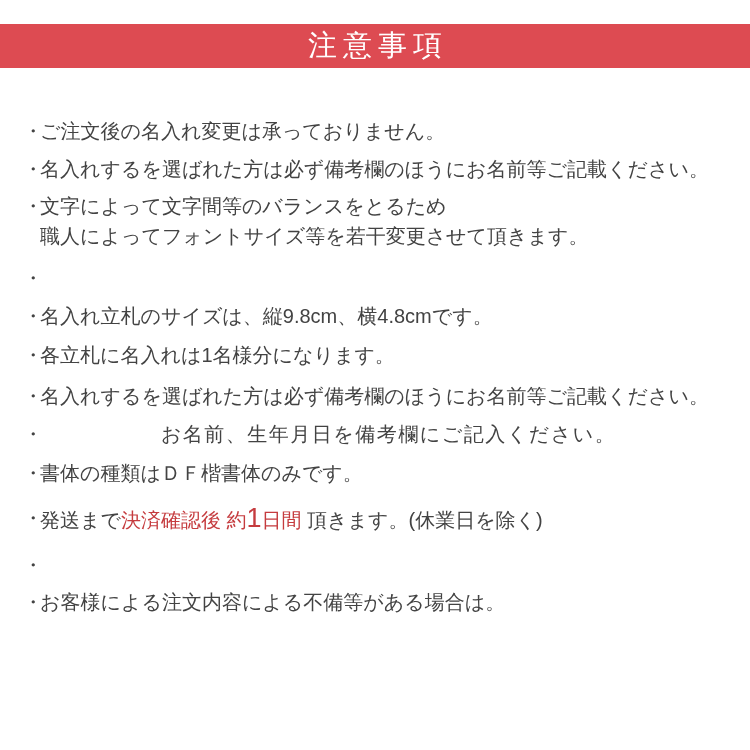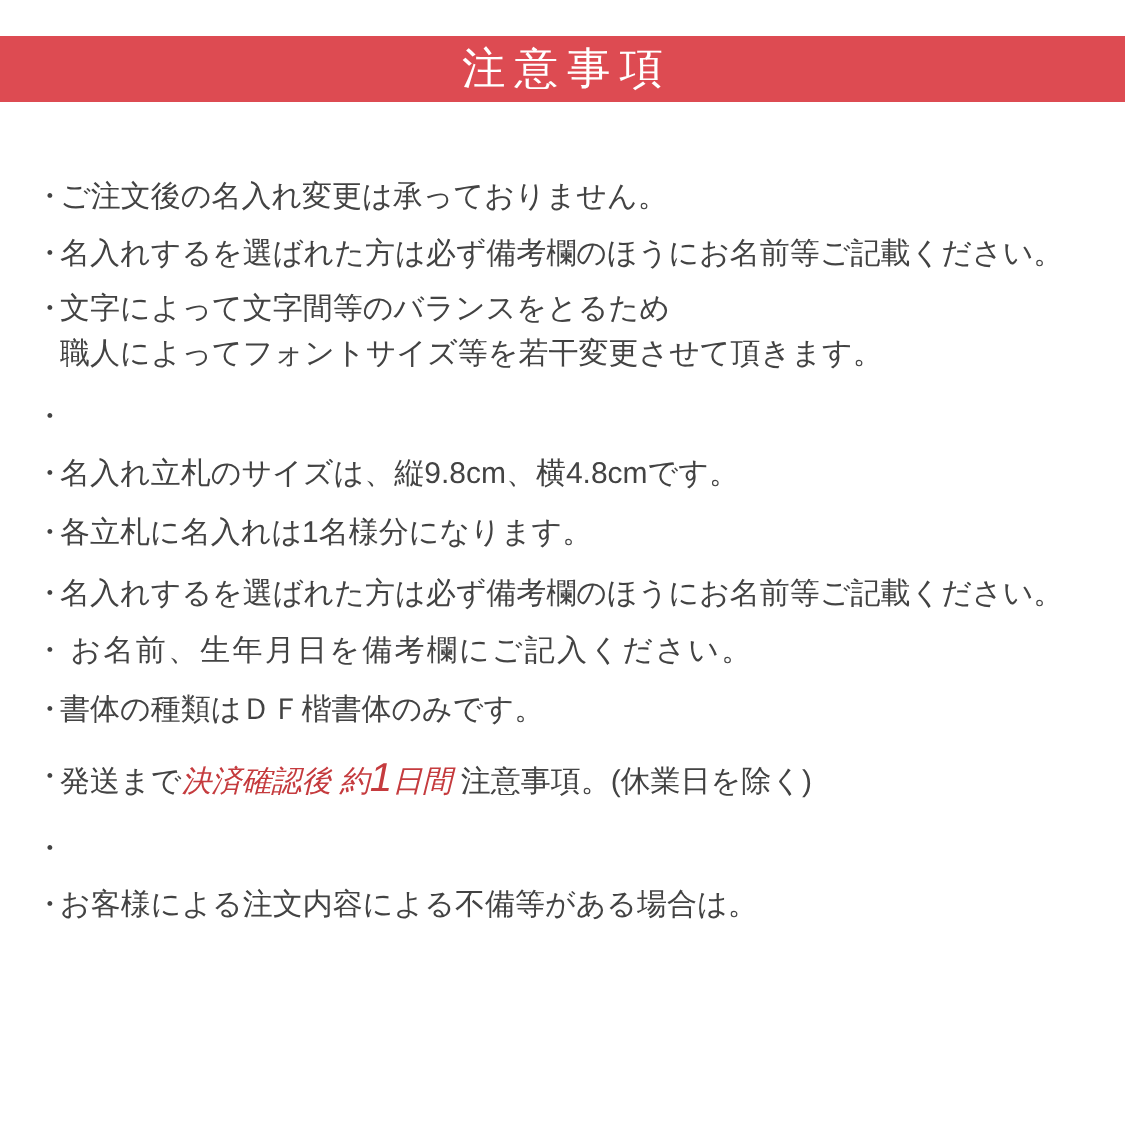--- a/index.html
+++ b/index.html
@@ -44,22 +44,22 @@
     width: 17px;
   }
   .text { flex: 1; }
   .ln { white-space: nowrap; }
   .mt7  { margin-top: 7px; }
   .mt8  { margin-top: 8px; }
   .mt9  { margin-top: 9px; }
   .mt11 { margin-top: 11px; }
   .mt12 { margin-top: 12px; }
   .mt15 { margin-top: 15px; }
-  .spaced .ln { letter-spacing: 1.5px; padding-left: 7px; }
-  .red { color: var(--accent-red); font-style: italic; }
+  .spaced .ln { letter-spacing: 1.5px; padding-left: 7px; text-align: center; }
+  .red { color: var(--accent-red); }
   .red.big { font-size: 27px; line-height: 30px; }
 </style>
 </head>
 <body>
 
 <div class="banner">
   <div class="banner-title">注意事項</div>
 </div>
 
 <div class="notes">
@@ -123,21 +123,21 @@
   <div class="item mt9">
     <span class="bullet">・</span>
     <div class="text">
         <div class="ln">書体の種類はＤＦ楷書体のみです。</div>
       </div>
   </div>
 
   <div class="item mt15">
     <span class="bullet">・</span>
     <div class="text">
-      <div class="ln"><span>発送まで</span><span class="red">決済確認後 約</span><span class="red big">1</span><span class="red">日間</span><span> 注意事項。(休業日を除く)</span></div>
+      <div class="ln"><span>発送まで</span><span class="red">決済確認後 約</span><span class="red big">1</span><span class="red">日間</span><span> 頂きます。(休業日を除く)</span></div>
     </div>
   </div>
 
   <div class="item mt15">
     <span class="bullet">・</span>
     <div class="text">
     </div>
   </div>
 
   <div class="item mt7">

